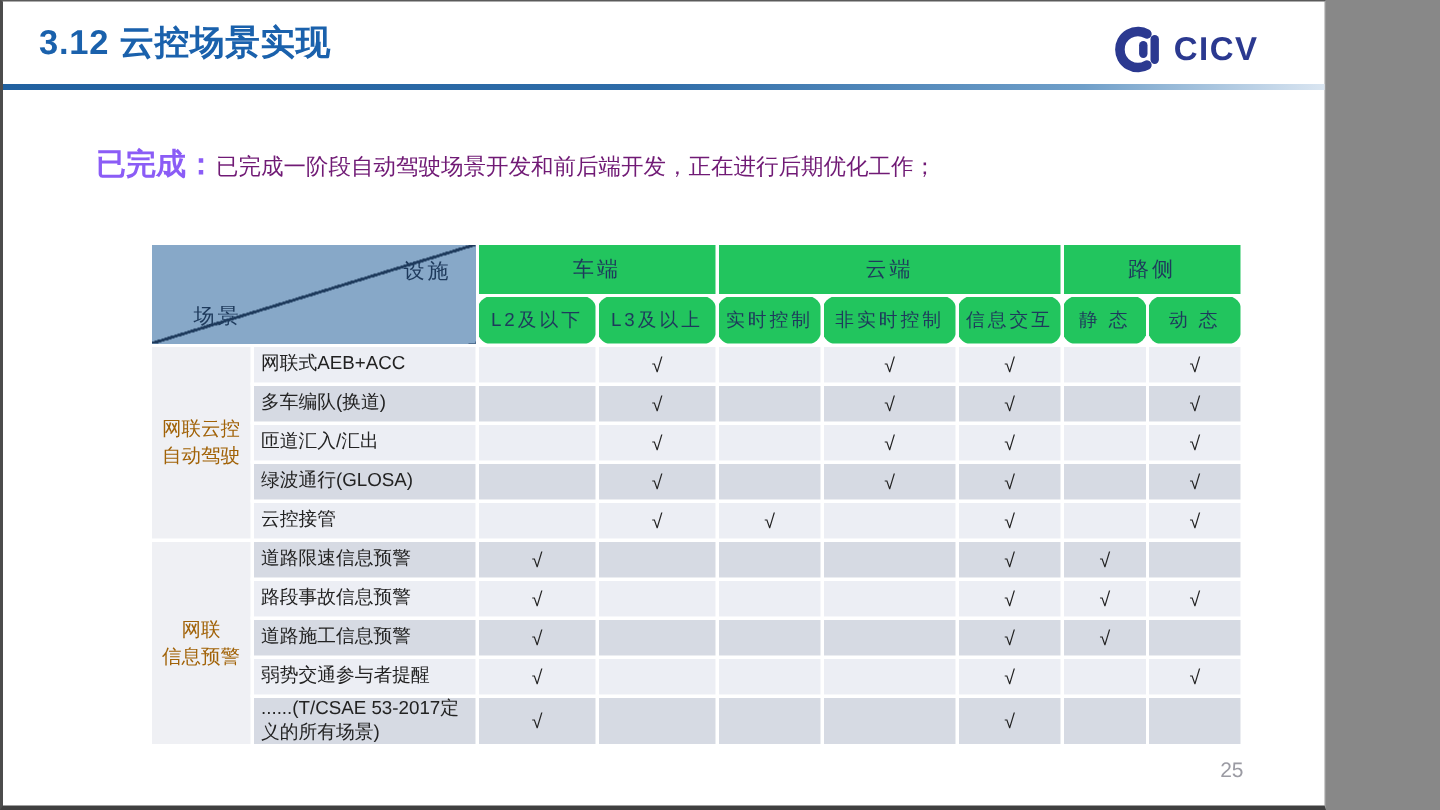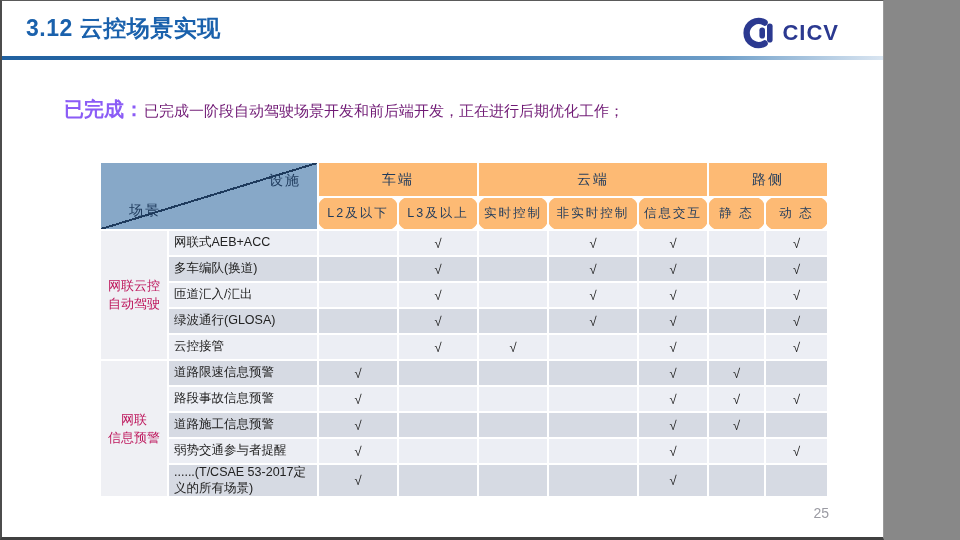--- a/index.html
+++ b/index.html
@@ -24,38 +24,38 @@
   .divider{
     position:absolute;left:0;top:55px;width:960px;height:4px;
     background:linear-gradient(to right,#2161a0 0%,#2e6ca8 45%,#6f9fc9 75%,#cfdeed 90%,#ffffff 98%);
   }
   .summary{position:absolute;left:62px;top:95px;white-space:nowrap;}
   .summary-label{font-size:20px;font-weight:bold;color:#8b5cf6;vertical-align:baseline;}
   .summary-text{font-size:15px;color:#701a75;vertical-align:baseline;}
   .table-wrap{position:absolute;left:97px;top:160px;}
   table{border-collapse:collapse;table-layout:fixed;width:728px;}
   th,td{border:2px solid #ffffff;padding:0;overflow:hidden;}
-  .hdr{background:#fdba74;color:#1e3a5c;text-align:center;font-weight:normal;}
+  .hdr{background:#22c55e;color:#1e3a5c;text-align:center;font-weight:normal;}
   .ghdr{font-size:14px;letter-spacing:2px;height:33px;}
   .shdr{font-size:12.5px;letter-spacing:2px;height:31px;border-radius:11px;}
   .corner{
     background-color:#87a8c8;position:relative;
     background-image:linear-gradient(to bottom right,
       rgba(0,0,0,0) calc(50% - 1px),#1e3a5c calc(50% - 1px),
       #1e3a5c calc(50% + 1px),rgba(0,0,0,0) calc(50% + 1px));
   }
   .corner .facility{position:absolute;top:9px;right:16px;font-size:14px;letter-spacing:2px;color:#1e3a5c;text-align:center;}
   .corner .scene{position:absolute;bottom:9px;left:28px;font-size:14px;letter-spacing:2px;color:#1e3a5c;}
   tbody tr{height:26px;}
   tbody tr.light td{background:#eceef4;}
   tbody tr.dark td{background:#d6dae3;}
   td.group-cell{
     background:#eff0f4 !important;
     text-align:center;vertical-align:middle;
-    font-size:13px;color:#be185d;line-height:1.35;white-space:pre-line;
+    font-size:13px;color:#a16207;line-height:1.35;white-space:pre-line;
   }
   td.scenario{
     text-align:left;padding-left:5px;font-size:12.5px;color:#222;
     line-height:1.25;
   }
   td.check{text-align:center;font-size:13px;color:#222;}
   .page-number{position:absolute;right:54px;bottom:16px;font-size:14px;color:#9b9ba3;}
 </style>
 </head>
 <body>

